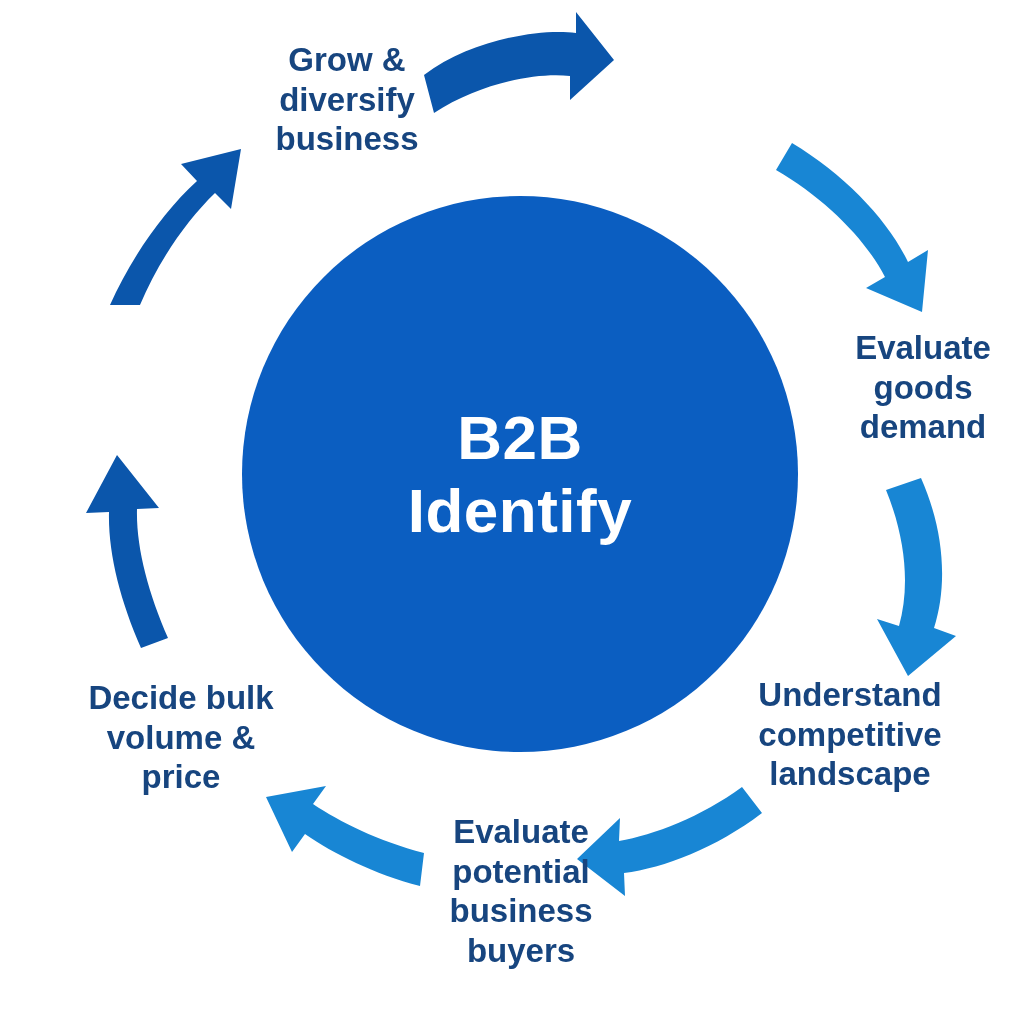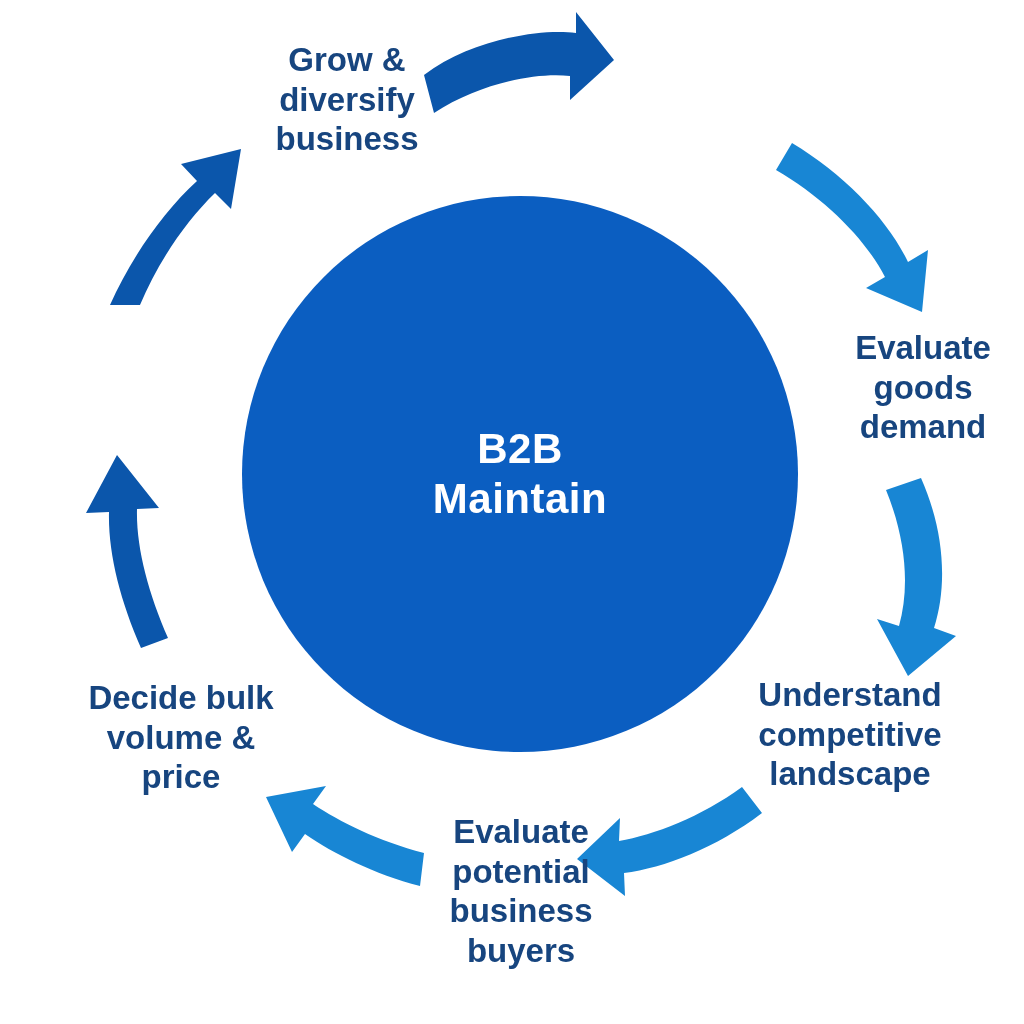--- a/index.html
+++ b/index.html
@@ -36,21 +36,21 @@
     background: #0b5ec1;
     display: flex;
     align-items: center;
     justify-content: center;
     flex-direction: column;
   }
   .hub-text {
     color: #ffffff;
     font-family: "Liberation Sans", sans-serif;
     font-weight: bold;
-    font-size: 42px;
+    font-size: 62px;
     line-height: 1.18;
     text-align: center;
     letter-spacing: 0.5px;
   }
   .node-label {
     position: absolute;
     color: #17457f;
     font-family: "Liberation Sans", sans-serif;
     font-weight: bold;
     font-size: 33px;
@@ -133,21 +133,21 @@
              L 181,164
              L 241,149
              L 231,209
              L 215,193
              C 186,221 158,262 140,305
              Z"></path>
   </svg>
 
   <div class="hub">
     <div class="hub-text">B2B</div>
-    <div class="hub-text">Maintain</div>
+    <div class="hub-text">Identify</div>
   </div>
 
   <div class="node-label" id="label-grow">Grow &amp;
 diversify
 business</div>
 
 
   <div class="node-label" id="label-understand">Understand
 competitive
 landscape</div>

